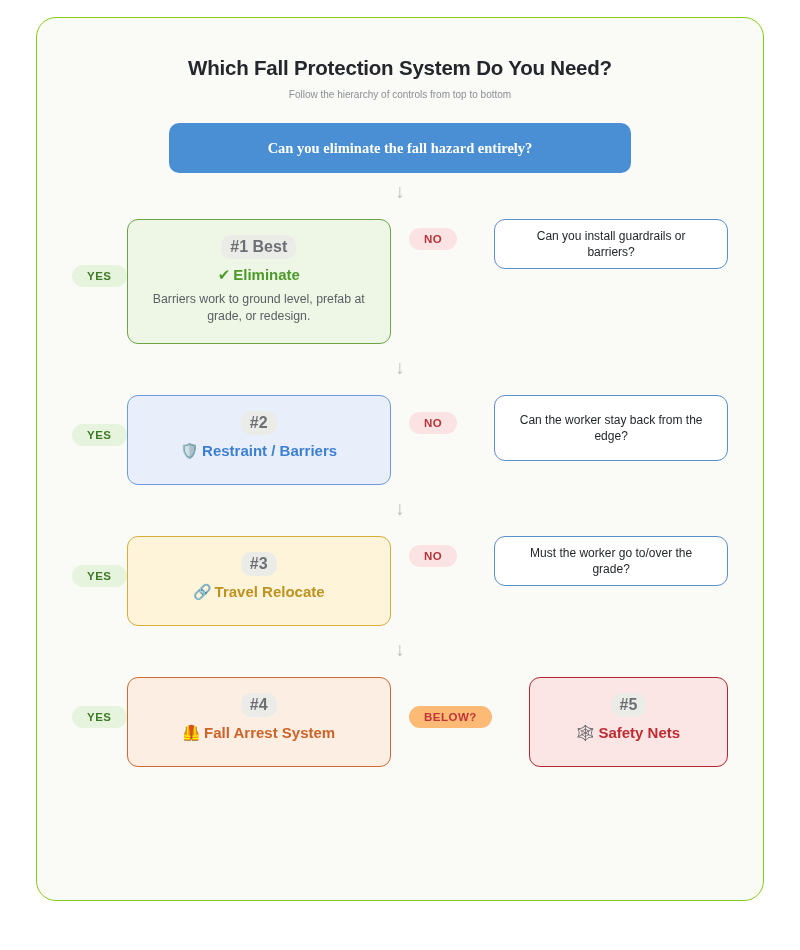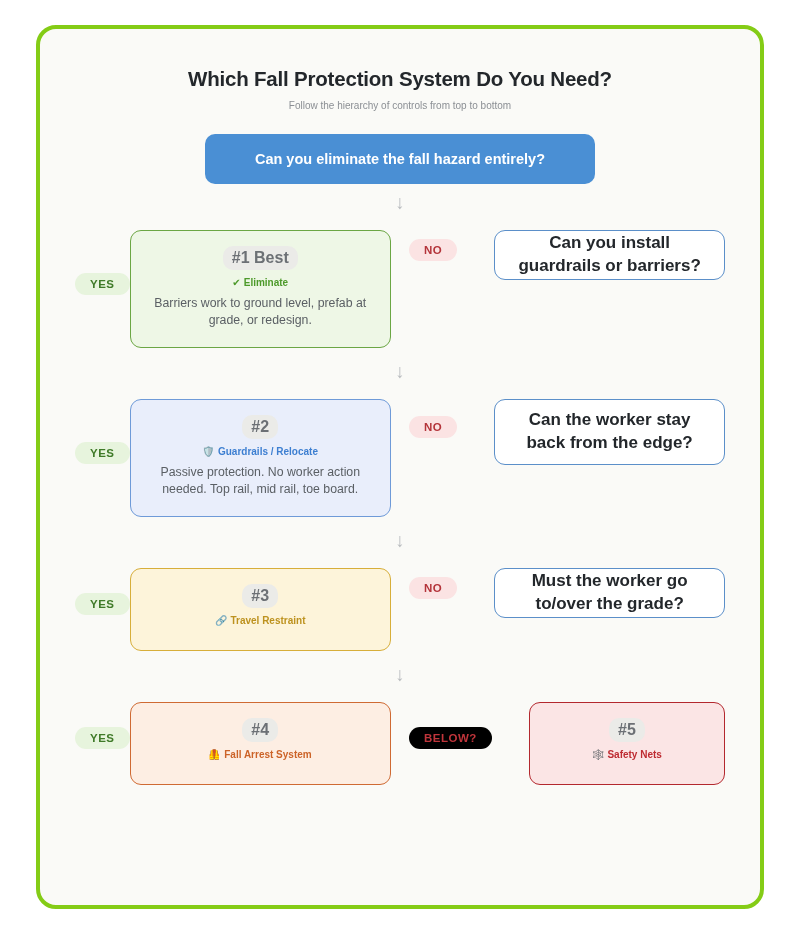--- a/index.html
+++ b/index.html
@@ -10,25 +10,25 @@
     width: 800px;
     height: 950px;
     background: #ffffff;
     font-family: "Liberation Sans", sans-serif;
     -webkit-font-smoothing: antialiased;
   }
 
   .card {
     position: absolute;
     left: 36px;
-    top: 25px;
+    top: 17px;
     width: 728px;
     height: 884px;
     background: #fafaf7;
-    border: 4px solid #84cc16;
+    border: 1px solid #84cc16;
     border-radius: 20px;
     box-sizing: border-box;
     overflow: hidden;
   }
 
   .header {
     text-align: center;
     padding-top: 38px;
   }
   .title {
@@ -44,30 +44,31 @@
     margin: 9px 0 0 0;
   }
 
   
   .rootq-wrap {
     margin-top: 23px;
     display: flex;
     justify-content: center;
   }
   .rootq {
-    width: 390px;
+    width: 462px;
     height: 50px;
     background: #4a8fd4;
     border-radius: 10px;
     display: flex;
     align-items: center;
     justify-content: center;
     color: #ffffff;
     font-size: 14.5px;
     font-weight: bold;
+    font-family: Liberation Serif, serif;
   }
 
   
   .arrow {
     text-align: center;
     color: #b9bcbf;
     font-size: 19px;
     line-height: 1;
     height: 19px;
   }
@@ -95,21 +96,21 @@
     display: inline-block;
     font-size: 11.5px;
     font-weight: bold;
     letter-spacing: 0.5px;
     padding: 5px 15px;
     border-radius: 20px;
     margin-bottom: 10px;
   }
   .badge-yes   { background: #e7f4dd; color: #3f7a28; }
   .badge-no    { background: #fbe3e3; color: #b4343a; }
-  .badge-below { background: #000000; color: #c0353b; }
+  .badge-below { background: #fdba74; color: #c0353b; }
 
   
   .result {
     width: 100%;
     box-sizing: border-box;
     border-radius: 11px;
     border: 1.6px solid #ccc;
     padding: 15px 16px 17px 16px;
     text-align: center;
   }
@@ -117,21 +118,21 @@
     display: inline-block;
     background: #ebebe8;
     color: #6c7075;
     font-size: 16px;
     font-weight: bold;
     padding: 3px 9px;
     border-radius: 10px;
     margin-bottom: 7px;
   }
   .res-title {
-    font-size: 10px;
+    font-size: 15px;
     font-weight: bold;
     margin-bottom: 7px;
   }
   .res-title .gly { margin-right: 3px; font-weight: normal; }
   .res-desc {
     font-size: 12.3px;
     color: #5a5f64;
     line-height: 1.42;
   }
 
@@ -147,22 +148,22 @@
   .res-red    .res-title { color: #be2b31; }
 
   
   .question {
     width: 100%;
     box-sizing: border-box;
     background: #ffffff;
     border: 1.6px solid #5b8fc9;
     border-radius: 11px;
     color: #23272b;
-    font-size: 17px;
-    font-weight: bold;
+    font-size: 12px;
+    font-weight: normal;
     text-align: center;
     display: flex;
     align-items: center;
     justify-content: center;
     line-height: 1.35;
     padding: 0 22px;
   }
   .q-h1 { height: 50px; }
   .q-h2 { height: 66px; }
 
@@ -204,40 +205,39 @@
   </div>
 
   <div class="arrow mid-arrow">↓</div>
 
   <div class="row row-gap-1">
     <div class="col col-left">
       <span class="badge badge-yes">YES</span>
       <div class="result res-blue">
         <span class="rank">#2</span>
         <div class="res-title">
-          <span class="gly">🛡️</span><span>Guardrails / Relocate</span>
-        </div>
-        <div class="res-desc">Passive protection. No worker action needed. Top rail, mid rail, toe board.</div>
+          <span class="gly">🛡️</span><span>Restraint / Barriers</span>
+        </div>
       </div>
     </div>
     <div class="col col-right">
       <span class="badge badge-no">NO</span>
       <div class="question q-h2">Can the worker stay back from the edge?</div>
     </div>
   </div>
 
   <div class="arrow mid-arrow">↓</div>
 
   <div class="row row-gap-1">
     <div class="col col-left">
       <span class="badge badge-yes">YES</span>
       <div class="result res-amber">
         <span class="rank">#3</span>
         <div class="res-title">
-          <span class="gly">🔗</span><span>Travel Restraint</span>
+          <span class="gly">🔗</span><span>Travel Relocate</span>
         </div>
       </div>
     </div>
     <div class="col col-right">
       <span class="badge badge-no">NO</span>
       <div class="question q-h1">Must the worker go to/over the grade?</div>
     </div>
   </div>
 
   <div class="arrow mid-arrow">↓</div>

